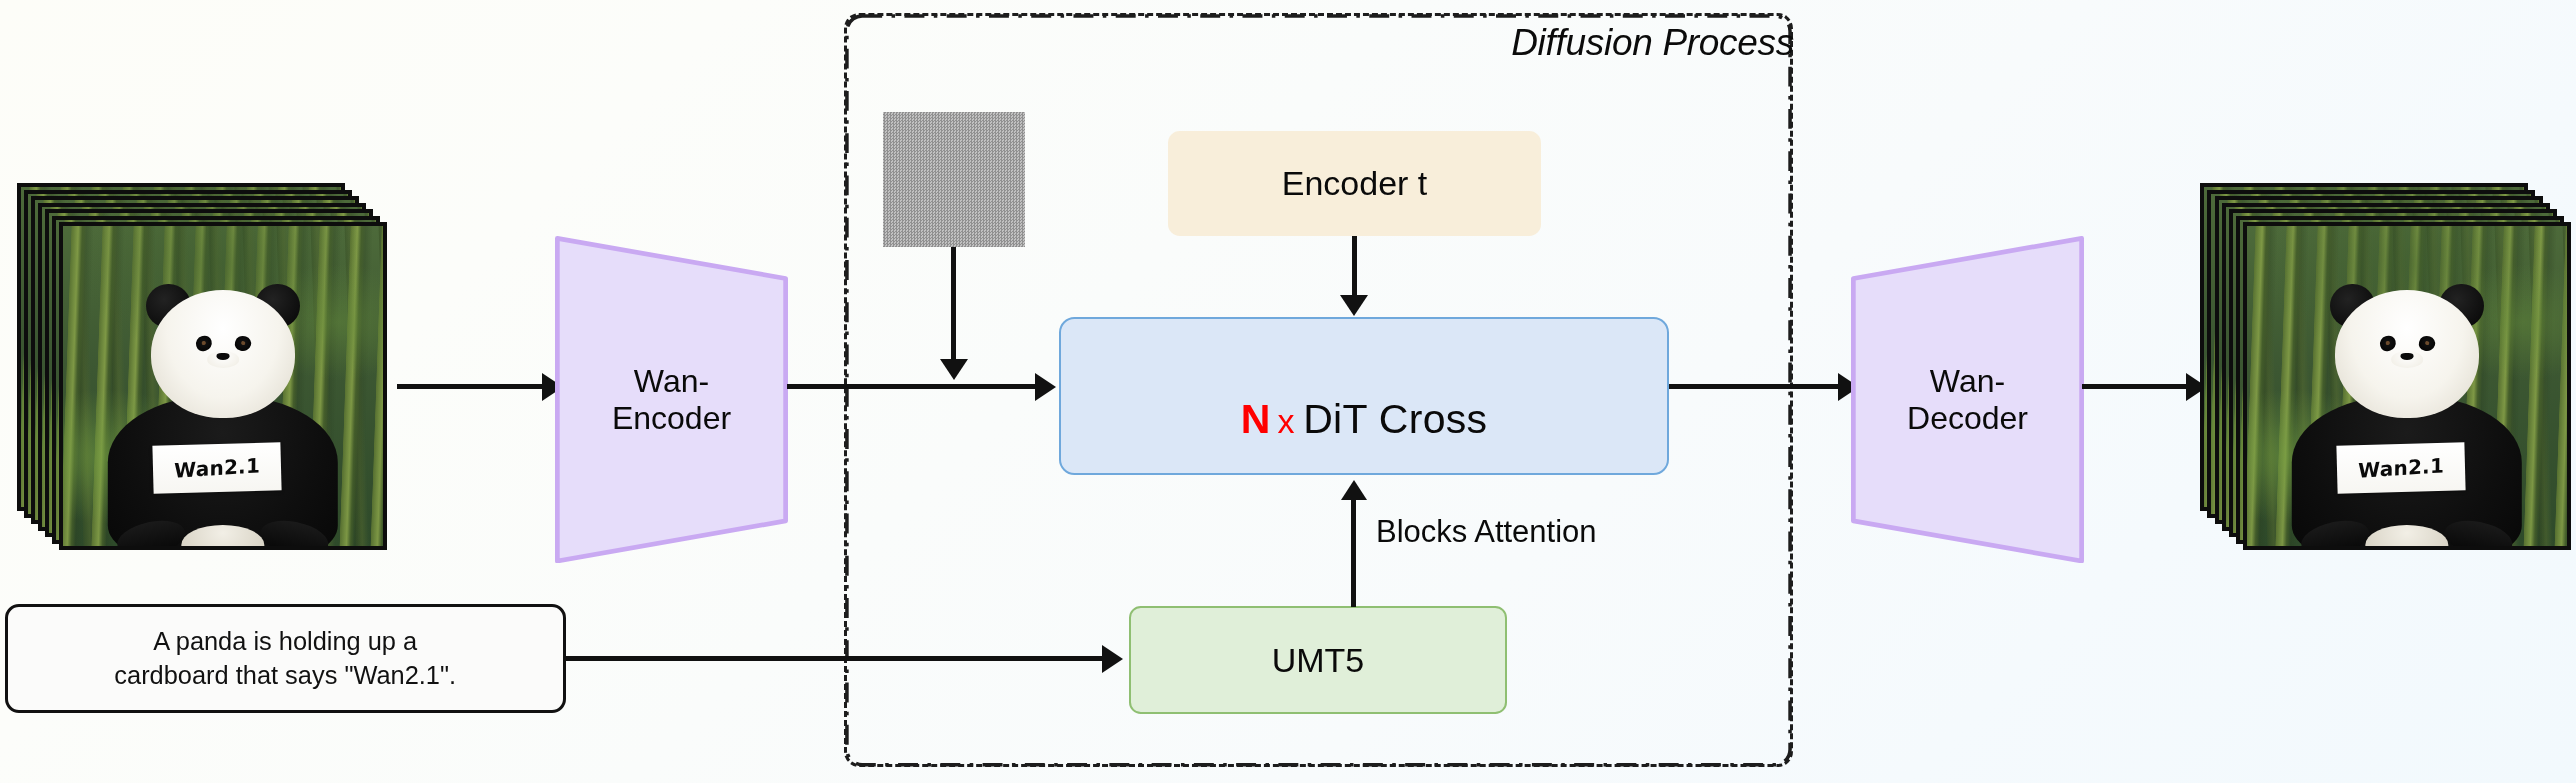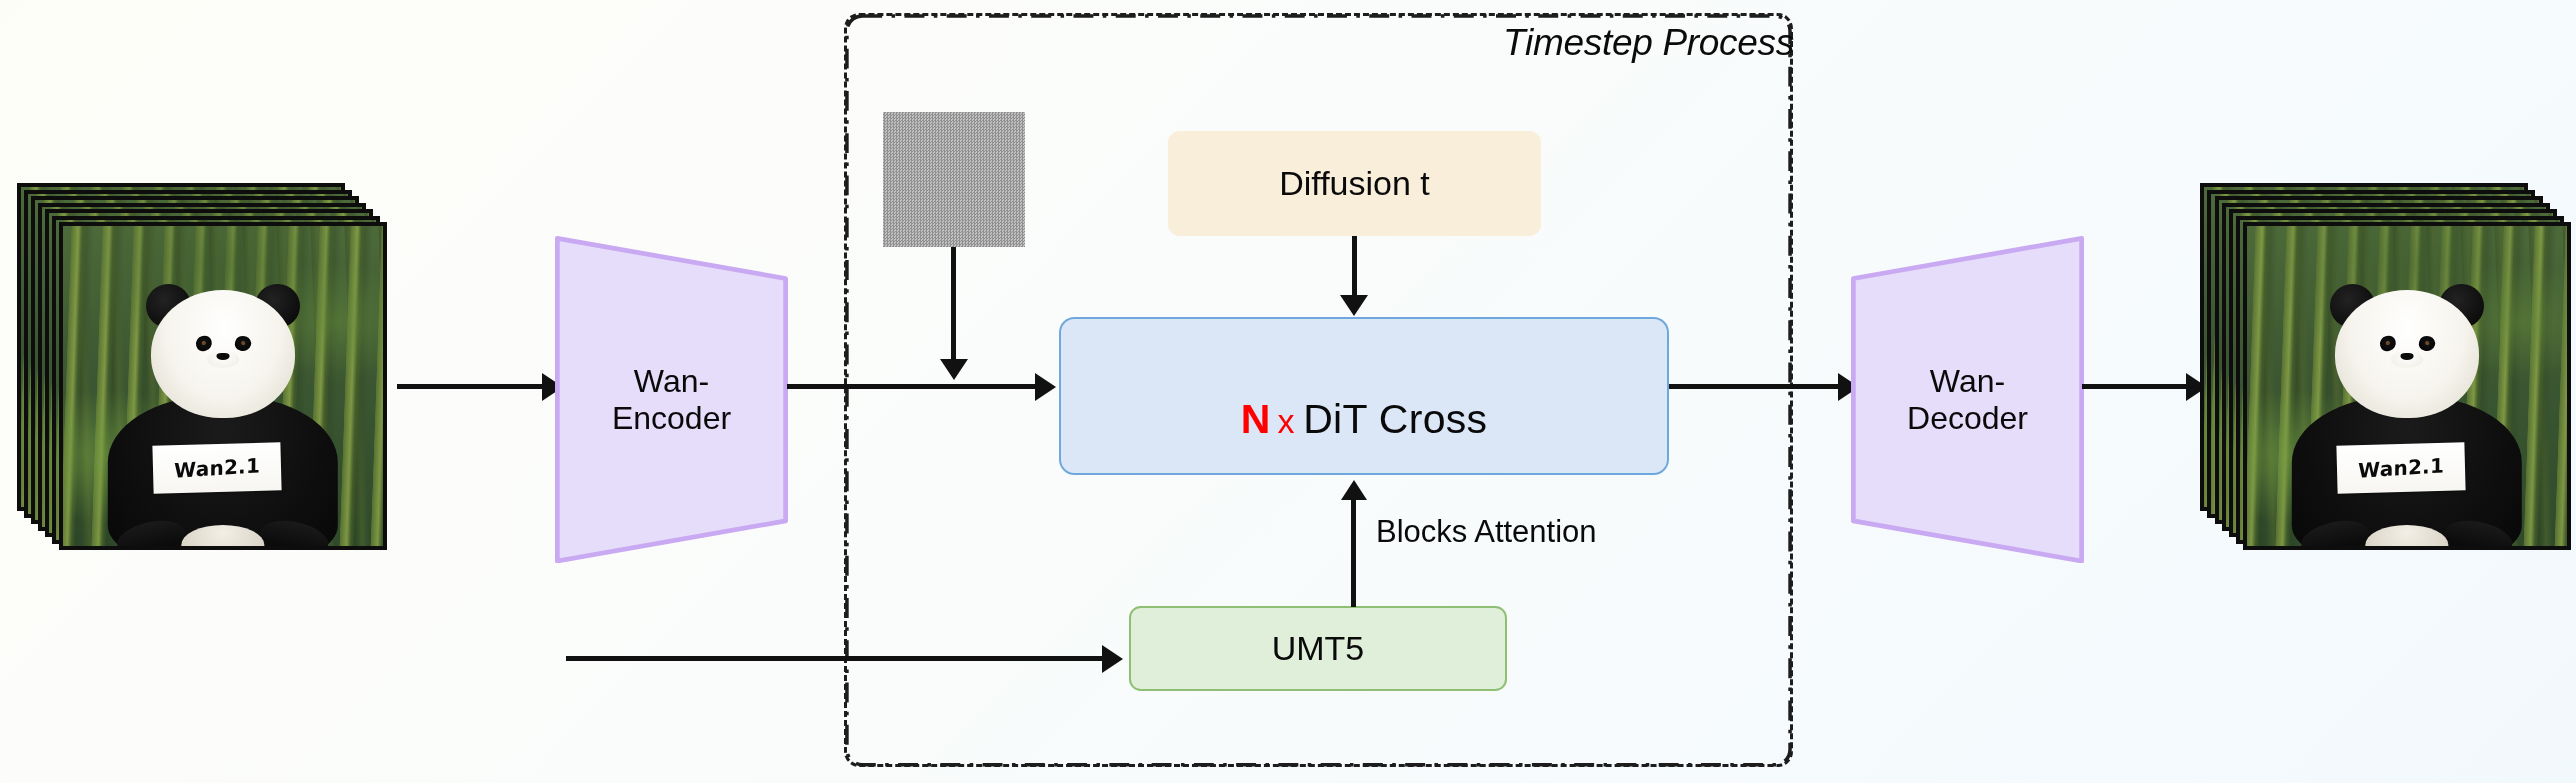--- a/index.html
+++ b/index.html
@@ -319,21 +319,21 @@
 </head>
 <body>
 
 <div id="stage">
 
   <div class="diffusion-box">
     <svg class="dashdot" viewBox="0 0 1617 1286" preserveAspectRatio="none">
       <rect x="5" y="5" width="1607" height="1276" rx="26" ry="26" fill="none" stroke="#1d1d1d" stroke-width="6" stroke-dasharray="34 16 6 16" stroke-linecap="butt"></rect>
     </svg>
   </div>
-  <div class="diffusion-title">Timestep Process</div>
+  <div class="diffusion-title">Diffusion Process</div>
 
   <div class="frame-stack">
     <div class="frame" style="left:16.5px; top:183px;">
       <div class="scene">
           <div class="bamboo"></div>
         </div>
     </div>
     <div class="frame" style="left:23.6px; top:190px;">
       <div class="scene">
           <div class="bamboo"></div>
@@ -401,43 +401,47 @@
 
   <div class="hline" style="left:787px; top:384px; width:251px;"></div>
   <div class="arrowhead-right" style="left:1035px; top:373px;"></div>
 
   <div class="noise" style="left:883px; top:112px; width:142px; height:135px;"></div>
 
   <div class="vline" style="left:951px; top:247px; height:112px;"></div>
   <div class="arrowhead-down" style="left:940px; top:359px;"></div>
 
   <div class="rbox timestep-box" style="left:1168px; top:131px; width:373px; height:105px;">
-    <div class="label timestep-label">Diffusion t</div>
+    <div class="label timestep-label">Encoder t</div>
   </div>
 
   <div class="vline" style="left:1352px; top:236px; height:59px;"></div>
   <div class="arrowhead-down" style="left:1340px; top:295px;"></div>
 
   <div class="rbox dit-box" style="left:1059px; top:317px; width:610px; height:158px;">
     <div class="label dit-label">
       <span class="n">N</span><span class="x" style="padding:0 8.3px 0 7px;">x</span><span>DiT Cross</span>
     </div>
   </div>
 
   <div class="hline" style="left:1669px; top:384px; width:171px;"></div>
   <div class="arrowhead-right" style="left:1838px; top:373px;"></div>
 
-  <div class="rbox umt5-box" style="left:1129px; top:606px; width:378px; height:85px;">
+  <div class="rbox umt5-box" style="left:1129px; top:606px; width:378px; height:108px;">
     <div class="label umt5-label">UMT5</div>
   </div>
 
   <div class="vline" style="left:1351px; top:500px; height:107px;"></div>
   <div class="arrowhead-up" style="left:1341px; top:480px;"></div>
   <div class="cross-attn-label" style="left:1376px; top:514px;">Blocks Attention</div>
 
+  <div class="rbox prompt-box" style="left:4.7px; top:604px; width:561px; height:109px;">
+    <div class="label prompt-label">A panda is holding up a
+cardboard that says "Wan2.1".</div>
+  </div>
 
   <div class="hline" style="left:566px; top:656px; width:537px;"></div>
   <div class="arrowhead-right" style="left:1102px; top:645px;"></div>
 
   <div style="position:absolute; left:1851px; top:236px; width:233px; height:328px;">
     <svg viewBox="0 0 395 555" preserveAspectRatio="none" style="position:absolute; inset:0;">
       <polygon points="4,72 391,4 391,551 4,483" fill="#e6ddfa" stroke="#c9a9f2" stroke-width="8" stroke-linejoin="round"></polygon>
     </svg>
     <div class="trapez-inner">Wan-
 Decoder</div>

